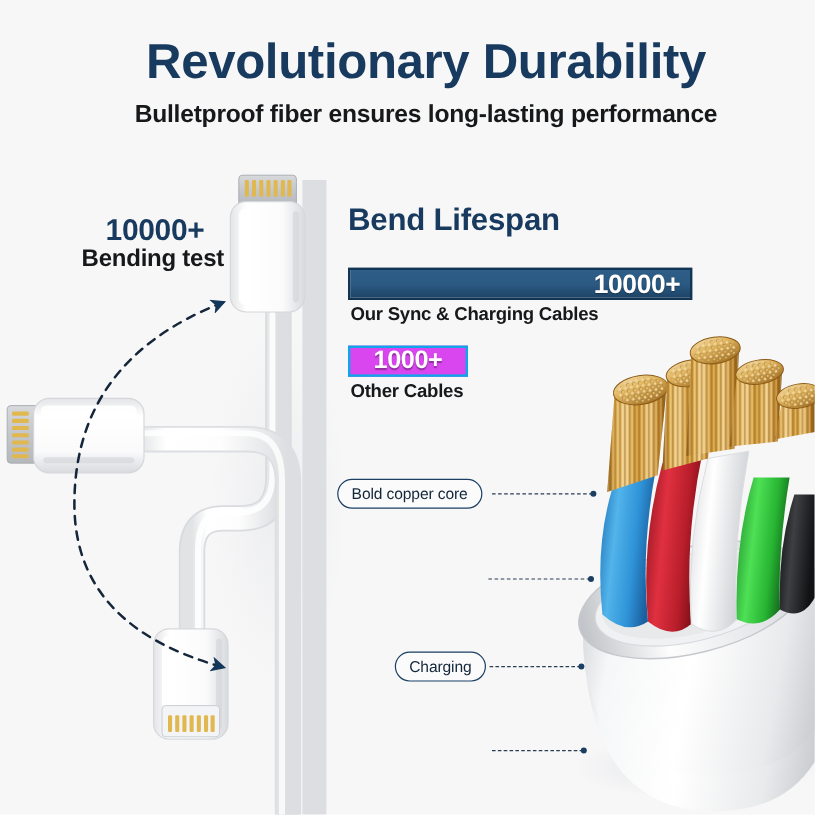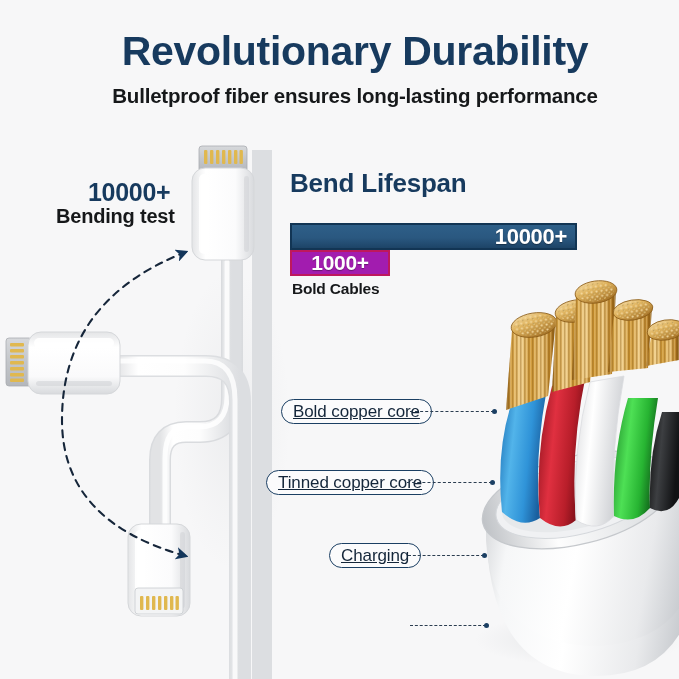--- a/index.html
+++ b/index.html
@@ -62,22 +62,22 @@
     box-sizing: border-box;
     height: 27px;
   }
   .bar-ours {
     width: 287px;
     background: linear-gradient(180deg,#2e5f88 0%, #2a5880 55%, #1d4467 100%);
     border: 2.5px solid #123554;
   }
   .bar-other {
     width: 100px;
-    background: #a21caf;
-    border: 2px solid #be185d;
+    background: #d946ef;
+    border: 2px solid #0ea5e9;
     height: 26px;
   }
   .bar-value {
     color: #ffffff;
     font-size: 22px;
     font-weight: bold;
     padding-right: 8px;
     letter-spacing: -0.3px;
     text-shadow: 0 1px 1px rgba(0,0,0,.35);
   }
@@ -101,45 +101,44 @@
     position: absolute;
     left: 88px;
     top: 178px;
     font-size: 25px;
     font-weight: bold;
     color: #173a5e;
     letter-spacing: -0.3px;
   }
   #bend-test-label {
     position: absolute;
-    left: 56px;
+    left: 68px;
     top: 205px;
     font-size: 20px;
     font-weight: bold;
     color: #16181a;
     letter-spacing: -0.2px;
   }
 
   
   .callout {
     position: absolute;
     box-sizing: border-box;
     height: 25px;
     display: flex;
     align-items: center;
     justify-content: center;
     padding: 0 11px;
     border: 1.6px solid #1b3f63;
     border-radius: 13px;
     background: #fbfbfc;
-    font-size: 17px;
+    font-size: 13px;
     color: #14263a;
     white-space: nowrap;
     letter-spacing: -0.1px;
-    text-decoration: underline;
   }
 
   .leader {
     position: absolute;
     height: 0;
     border-top: 1.6px dashed #2b3d50;
   }
   .leader-dot {
     position: absolute;
     width: 5px;
@@ -394,32 +393,32 @@
 
   <div id="bend-count">10000+</div>
   <div id="bend-test-label">Bending test</div>
 
   <div id="bend-panel">
     <div id="bend-heading">Bend Lifespan</div>
 
     <div class="bar bar-ours">
       <span class="bar-value">10000+</span>
     </div>
+    <div class="bar-caption">Our Sync &amp; Charging Cables</div>
 
     <div class="bar bar-other">
       <span class="bar-value">1000+</span>
     </div>
-    <div class="bar-caption">Bold Cables</div>
+    <div class="bar-caption">Other Cables</div>
   </div>
 
   <div class="callout" style="left:281px; top:399px;">Bold copper core</div>
   <div class="leader" style="left:410px; top:411px; width:84px;"></div>
   <div class="leader-dot" style="left:492px; top:409px;"></div>
 
-  <div class="callout" style="left:266px; top:470px;">Tinned copper core</div>
   <div class="leader" style="left:407px; top:482px; width:85px;"></div>
   <div class="leader-dot" style="left:490px; top:480px;"></div>
 
   <div class="callout" style="left:329px; top:543px;">Charging</div>
   <div class="leader" style="left:408px; top:555px; width:76px;"></div>
   <div class="leader-dot" style="left:482px; top:553px;"></div>
 
   <div class="leader" style="left:410px; top:625px; width:76px;"></div>
   <div class="leader-dot" style="left:484px; top:623px;"></div>
 

